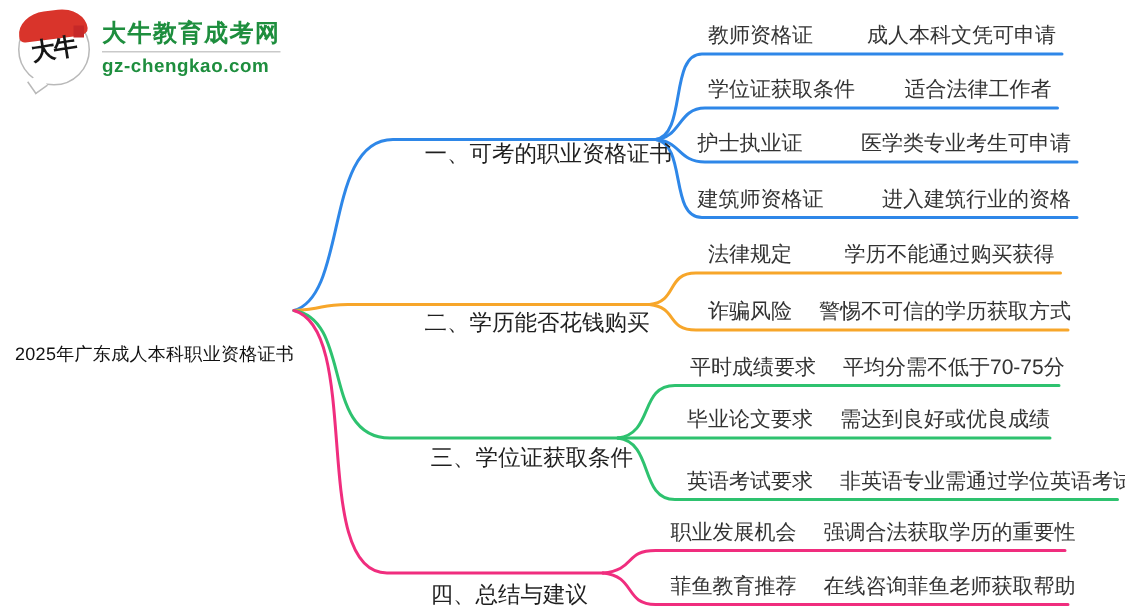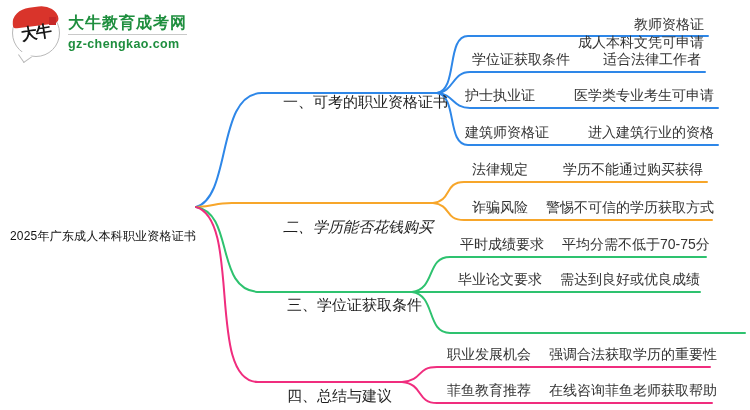--- a/index.html
+++ b/index.html
@@ -88,25 +88,25 @@
     <div class="logo-text">
       <div class="logo-title" style="color:#1e8e3e;">大牛教育成考网</div>
       <div class="logo-divider"></div>
       <div class="logo-domain" style="color:#1e8e3e;">gz-chengkao.com</div>
     </div>
   </div>
 
   <div class="root-label">2025年广东成人本科职业资格证书</div>
 
   <div class="branch-label" style="left:283px;top:68px;">一、可考的职业资格证书</div>
-  <div class="branch-label" style="left:283px;top:193px;font-style:italic;">二、学历能否花钱购买</div>
+  <div class="branch-label" style="left:283px;top:181px;">二、学历能否花钱购买</div>
   <div class="branch-label" style="left:287px;top:271px;">三、学位证获取条件</div>
   <div class="branch-label" style="left:287px;top:362px;">四、总结与建议</div>
 
-  <div class="leaf" style="left:462px;top:16px;width:246px;flex-direction:column;">
+  <div class="leaf" style="left:462px;top:16px;width:246px;">
     <span class="label">教师资格证</span>
     <span class="desc">成人本科文凭可申请</span>
   </div>
   <div class="leaf" style="left:462px;top:52px;width:243px;">
     <span class="label">学位证获取条件</span>
     <span class="desc">适合法律工作者</span>
   </div>
   <div class="leaf" style="left:455px;top:88px;width:263px;">
     <span class="label">护士执业证</span>
     <span class="desc">医学类专业考生可申请</span>
@@ -126,20 +126,24 @@
   </div>
 
   <div class="leaf" style="left:450px;top:237px;width:256px;">
     <span class="label">平时成绩要求</span>
     <span class="desc">平均分需不低于70-75分</span>
   </div>
   <div class="leaf" style="left:448px;top:272px;width:252px;">
     <span class="label">毕业论文要求</span>
     <span class="desc">需达到良好或优良成绩</span>
   </div>
+  <div class="leaf" style="left:448px;top:313px;width:297px;">
+    <span class="label">英语考试要求</span>
+    <span class="desc">非英语专业需通过学位英语考试</span>
+  </div>
 
   <div class="leaf" style="left:437px;top:347px;width:273px;">
     <span class="label">职业发展机会</span>
     <span class="desc">强调合法获取学历的重要性</span>
   </div>
   <div class="leaf" style="left:437px;top:383px;width:275px;">
     <span class="label">菲鱼教育推荐</span>
     <span class="desc">在线咨询菲鱼老师获取帮助</span>
   </div>
 

